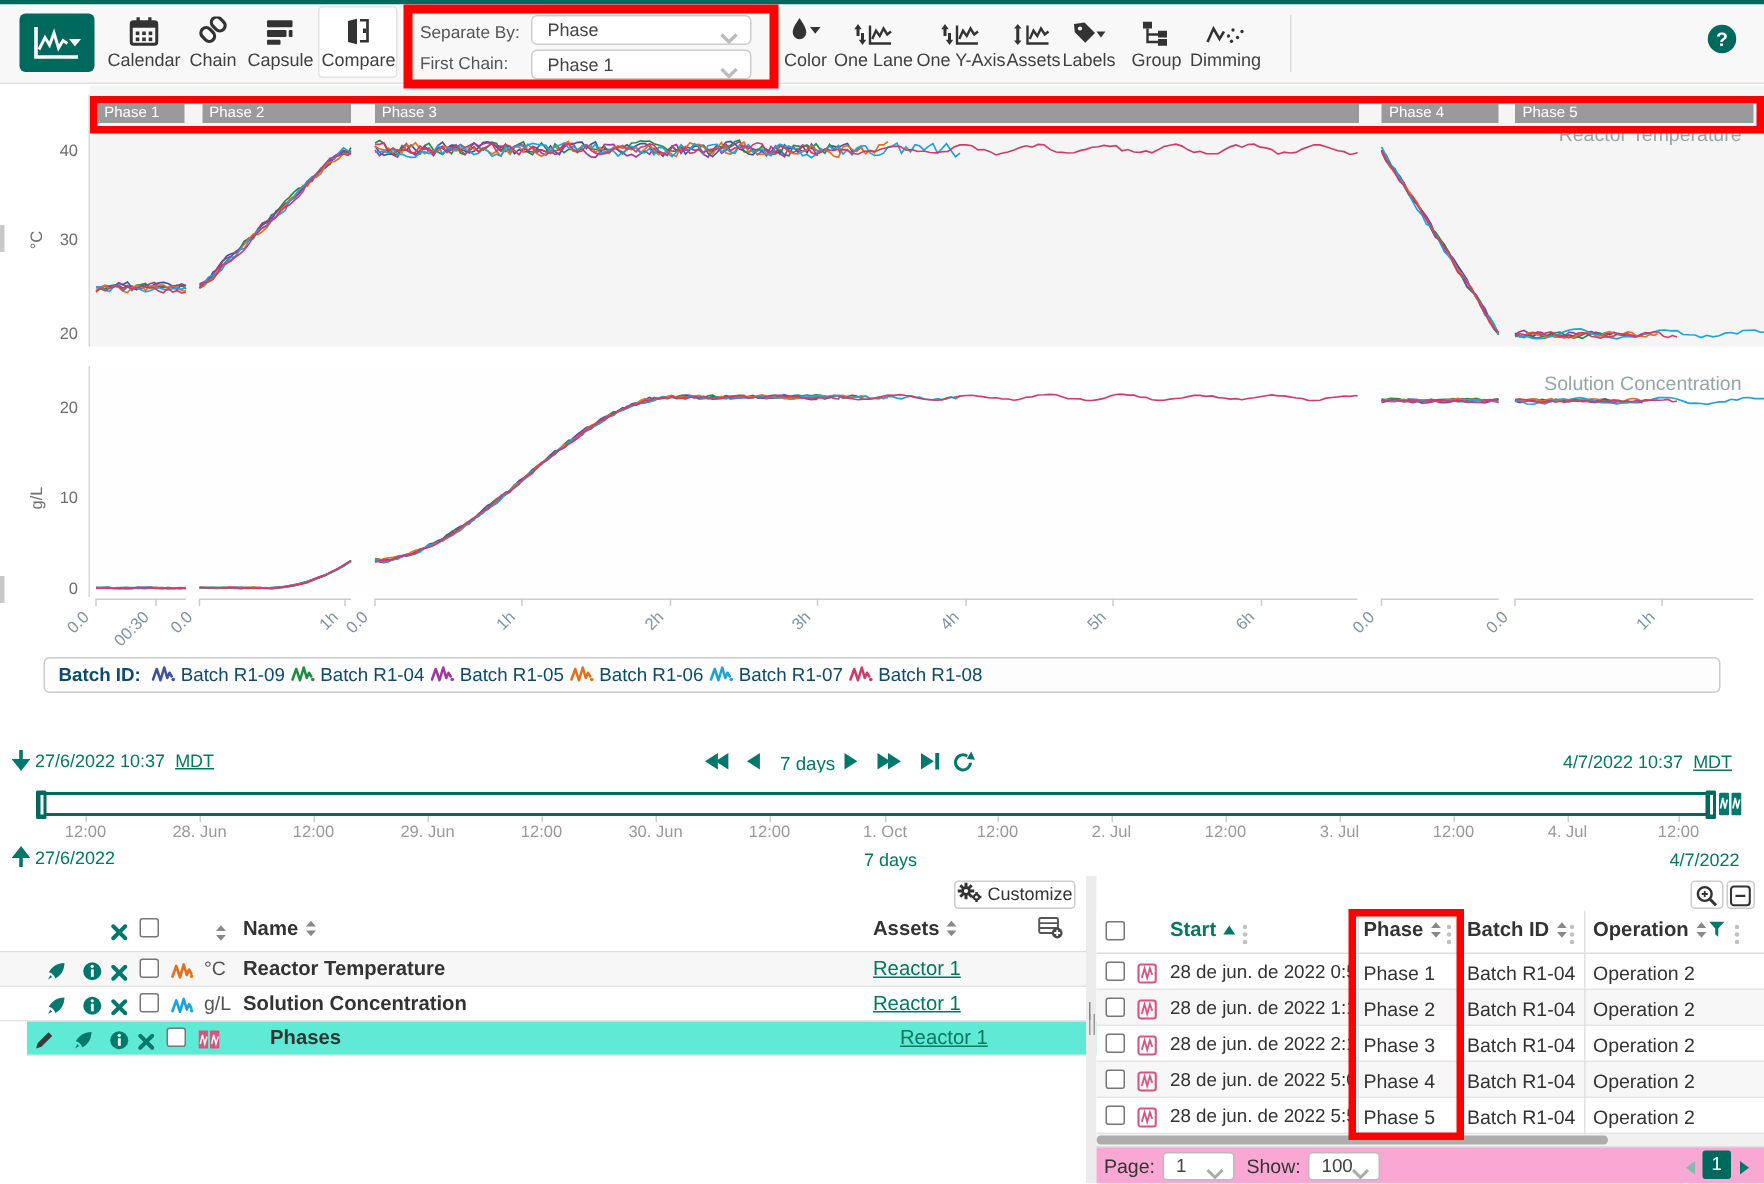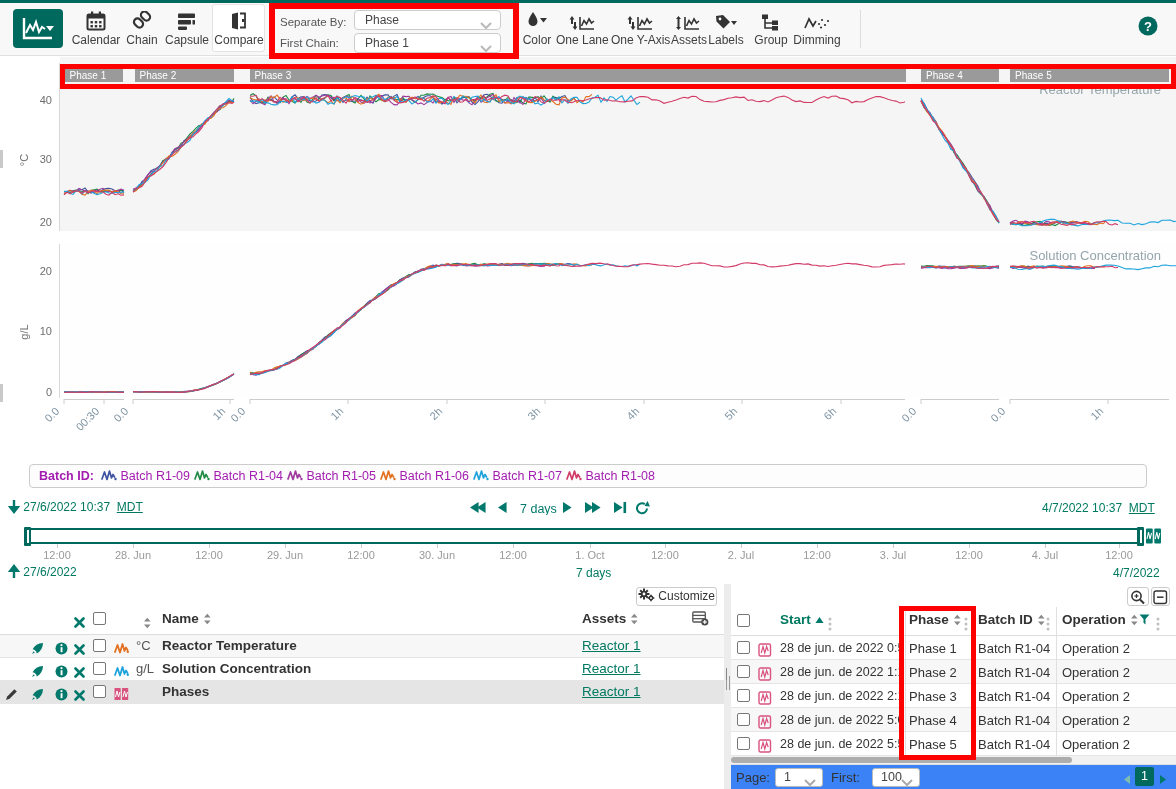--- a/index.html
+++ b/index.html
@@ -15,21 +15,21 @@
 
 .redbox{position:absolute;border:5px solid #f00;background:transparent;z-index:50;}
 
 .selrow{position:absolute;font-size:11.5px;color:#555;}
 .sel{position:absolute;height:20px;background:#fff;border:1px solid #ccc;border-radius:4px;font-size:12px;color:#444;line-height:18px;padding-left:10px;}
 .sel .chev{position:absolute;right:8px;top:6px;}
 
 #chart{left:0;top:0;width:1176px;height:462px;}
 .phasebar{position:absolute;top:69px;height:13px;background:#9a9a9a;color:#fff;font-size:10px;line-height:13px;padding-left:5px;z-index:60;overflow:hidden;}
 
-#legend{left:29px;top:464px;width:1118px;height:24px;border:1px solid #ccc;border-radius:4px;background:#fdfdfd;font-size:12.5px;color:#a21caf;}
+#legend{left:29px;top:438px;width:1118px;height:24px;border:1px solid #ccc;border-radius:4px;background:#fdfdfd;font-size:12.5px;color:#0c4a6e;}
 #legend .it{position:absolute;top:4px;white-space:nowrap;}
 
 .dtxt{font-size:12px;color:#007960;}
 
 #slider{left:24px;top:528px;width:1120px;height:16px;background:#fff;border-top:2px solid #00695e;border-bottom:2px solid #00695e;}
 .shandle{position:absolute;top:526.5px;width:7px;height:19px;background:#00695e;border-radius:1px;}
 .shandle i{position:absolute;left:2.5px;top:3px;width:2px;height:13px;background:#fff;}
 .stick{position:absolute;top:544px;width:1px;height:4px;background:#ccc;}
 .slab{position:absolute;top:549px;font-size:11px;color:#999;transform:translateX(-50%);}
 
@@ -508,21 +508,21 @@
         </svg></span>
 <span class="chk abs" style="left:93px;top:4px"></span>
 <span class="abs" style="left:114px;top:4px"><svg width="15" height="13" viewBox="0 0 15 13" style="vertical-align:-2px">
           <polyline points="1,10 3.5,3 6,10.5 8.5,2 10.5,9 12,5.5 13.5,8" fill="none" stroke="#1CA3DC" stroke-width="1.8" stroke-linejoin="round" stroke-linecap="round"></polyline>
           <circle cx="13.8" cy="9.8" r="1.2" fill="#1CA3DC"></circle>
         </svg></span>
 <span class="abs" style="left:136px;top:3px;font-size:13px;color:#555">g/L</span>
 <span class="abs" style="left:162px;top:3px;font-size:13.5px;font-weight:bold;color:#333">Solution Concentration</span>
 <span class="abs link" style="left:582px;top:3px;font-size:13.5px">Reactor 1</span>
 </div>
-    <div class="abs" style="left:0;top:681px;width:724px;height:23px;background:#e5e5e5;border-bottom:1px solid #e5e5e5">
+    <div class="abs" style="left:18px;top:681px;width:724px;height:23px;background:#5eead4;border-bottom:1px solid #e5e5e5">
 <span class="abs" style="left:5px;top:4px"><svg width="13" height="13" viewBox="0 0 13 13" style="vertical-align:-2px">
           <path d="M1 12 L2.2 8.4 L9.4 1.2 L11.8 3.6 L4.6 10.8 Z" fill="#3a3a3a"></path>
         </svg></span>
 <span class="abs" style="left:31px;top:4px"><svg width="13" height="13" viewBox="0 0 13 13" style="vertical-align:-2px">
           <path d="M12 1 C7 1.2 3.6 3.4 1.6 7.2 L3.4 7.8 L5.2 9.6 L5.8 11.4 C9.6 9.4 11.8 6 12 1 Z" fill="#00786b"></path>
           <path d="M2.6 9.2 L1 12 L3.8 10.4 Z" fill="#00786b"></path>
         </svg></span>
 <span class="abs" style="left:55px;top:4px"><svg width="13" height="13" viewBox="0 0 13 13" style="vertical-align:-2px">
           <circle cx="6.5" cy="6.5" r="6" fill="#00786b"></circle>
           <rect x="5.6" y="5.2" width="1.9" height="5" fill="#fff"></rect>
@@ -666,26 +666,26 @@
 <span class="abs" style="left:178px;top:5px;font-size:13px;color:#333">Phase 5</span>
 <span class="abs" style="left:247px;top:5px;font-size:13px;color:#333">Batch R1-04</span>
 <span class="abs" style="left:331px;top:5px;font-size:13px;color:#333">Operation 2</span>
 </div>
     <div class="abs" style="left:905px;top:607px;width:1px;height:149px;background:#e0e0e0"></div>
     <div class="abs" style="left:972px;top:607px;width:1px;height:149px;background:#e0e0e0"></div>
     <div class="abs" style="left:1056px;top:607px;width:1px;height:149px;background:#e0e0e0"></div>
     <div class="abs" style="left:731px;top:756px;width:445px;height:8px;background:#f1f1f1">
       <div style="position:absolute;left:0;top:1px;width:341px;height:6px;background:#adadad;border-radius:3px"></div>
     </div>
-    <div class="abs" style="left:731px;top:764px;width:445px;height:25px;background:#3b82f6;border-top:1px solid #e0e0e0">
+    <div class="abs" style="left:731px;top:764px;width:445px;height:25px;background:#f9a8d4;border-top:1px solid #e0e0e0">
 <span class="abs" style="left:5px;top:5px;font-size:13px;color:#333">Page:</span>
 <span class="selbox" style="left:44px;top:3px;width:48px">1<span style="position:absolute;right:6px;top:6px"><svg width="12" height="8" viewBox="0 0 12 8" style="">
             <polyline points="1,1 6,6 11,1" stroke="#aaa" stroke-width="2" fill="none"></polyline>
           </svg></span></span>
-<span class="abs" style="left:100px;top:5px;font-size:13px;color:#333">First:</span>
+<span class="abs" style="left:100px;top:5px;font-size:13px;color:#333">Show:</span>
 <span class="selbox" style="left:141px;top:3px;width:48px">100<span style="position:absolute;right:6px;top:6px"><svg width="12" height="8" viewBox="0 0 12 8" style="">
             <polyline points="1,1 6,6 11,1" stroke="#aaa" stroke-width="2" fill="none"></polyline>
           </svg></span></span>
 <span class="abs" style="left:392px;top:6px"><svg width="8" height="11" viewBox="0 0 8 11" style="">
           <polygon points="7,1 7,10 1,5.5" fill="#7fbdb3"></polygon>
         </svg></span>
 <span class="abs" style="left:404px;top:2px;width:19px;height:19px;background:#00695e;color:#fff;text-align:center;font-size:12.5px;line-height:19px;border-radius:2px">1</span>
 <span class="abs" style="left:428px;top:6px"><svg width="8" height="11" viewBox="0 0 8 11" style="">
           <polygon points="1,1 1,10 7,5.5" fill="#00786b"></polygon>
         </svg></span>

